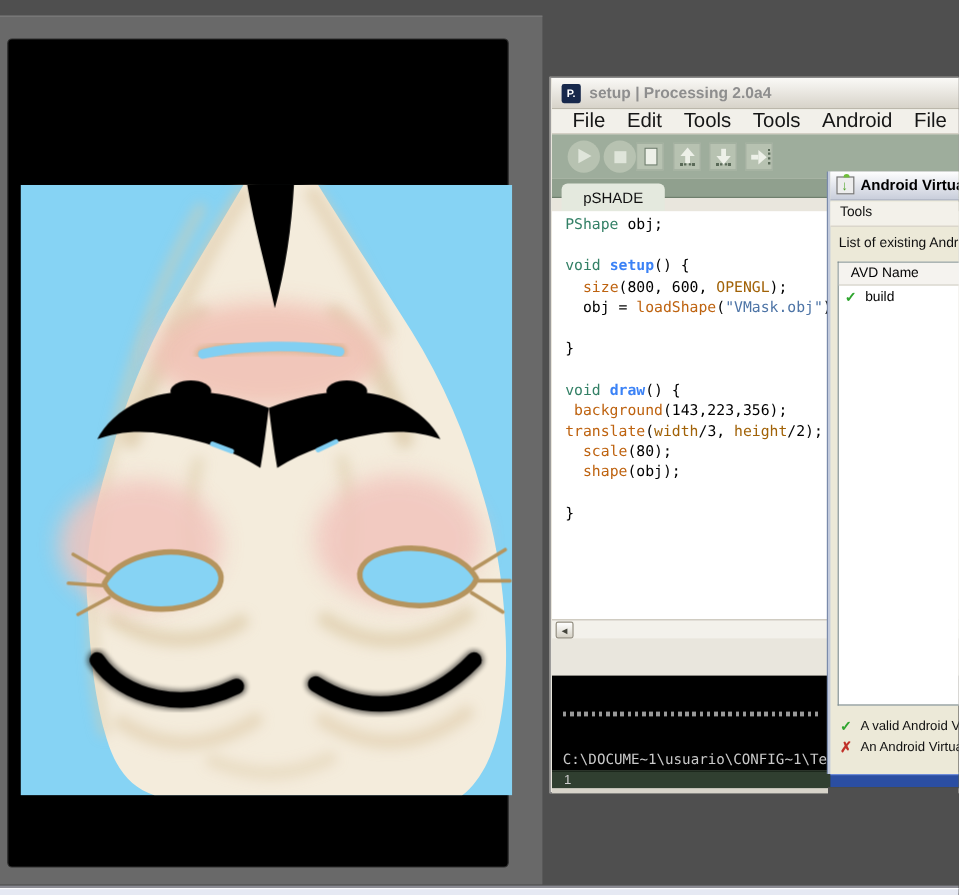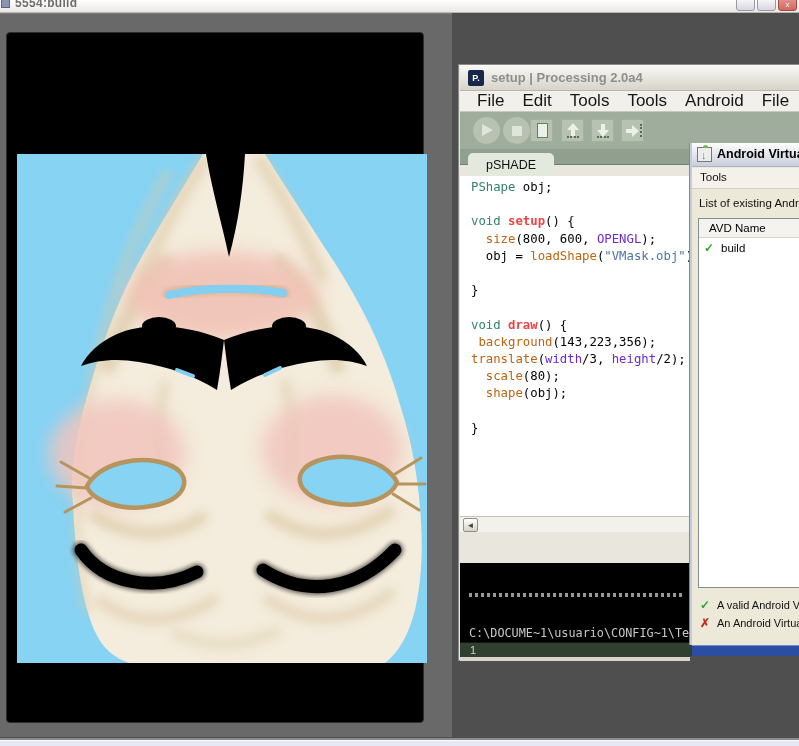--- a/index.html
+++ b/index.html
@@ -58,23 +58,23 @@
   .p-tabbar{position:absolute;left:1px;top:84px;width:340px;height:16px;background:#90A08E;
     border-bottom:1px solid #6F7F6D;}
   .p-tab{position:absolute;left:8px;top:4px;width:86px;height:23px;background:#E4E9DE;
     border-radius:5px 5px 0 0;text-align:center;font-size:12.5px;color:#111;line-height:24px;}
   .p-code{position:absolute;left:1px;top:111px;width:340px;height:340px;background:#FFFFFF;
     font-family:"DejaVu Sans Mono",monospace;font-size:12.3px;line-height:17.2px;
     padding:3px 0 12px 11px;white-space:pre;overflow:hidden;}
   .code-line{height:17.2px;}
   .tok-p{color:#000;}
   .tok-kw{color:#338066;}
-  .tok-fn{color:#ef4444;font-weight:bold;}
+  .tok-fn{color:#3b82f6;font-weight:bold;}
   .tok-f{color:#BE6310;}
-  .tok-k{color:#6d28d9;}
+  .tok-k{color:#a16207;}
   .tok-s{color:#4D74A6;}
   .p-hscroll{position:absolute;left:1px;top:451px;width:340px;height:16px;background:#F3F1EB;
     border-top:1px solid #C8C4B8;}
   .hscroll-btn{position:absolute;left:3px;top:1px;width:15px;height:14px;border:1px solid #948F82;border-radius:2px;
     background:linear-gradient(#FFFFFF,#D6D2C6);font-size:8px;color:#45453C;text-align:center;line-height:13px;}
   .p-msgbar{position:absolute;left:1px;top:467px;width:340px;height:31px;background:#A2B09F;
     border-top:1px solid #77866F;}
   .p-msg{position:absolute;left:10px;top:8px;font-size:12.5px;color:#0A0A0A;}
   .p-console{position:absolute;left:1px;top:498px;width:340px;height:79px;background:#000;
     font-family:"DejaVu Sans Mono",monospace;font-size:11.8px;overflow:hidden;padding:1px 0 0 9px;white-space:pre;}
@@ -114,29 +114,20 @@
 
   .blue-strip{position:absolute;left:692px;top:645px;width:107px;height:11px;z-index:18;
     background:#2B4EA2;border-top:1px solid #6E8CD8;}
   .right-desktop-patch{position:absolute;left:690px;top:656px;width:109px;height:85px;z-index:18;background:#4F4F4F;}
 </style>
 </head>
 <body>
 
 <div id="stage">
 
-  <div class="top-titlebar">
-    <div class="top-title-icon"></div>
-    <div class="top-title-text">5554:build</div>
-    <div class="win-btn" style="left:736px;"></div>
-    <div class="win-btn" style="left:757px;"></div>
-    <div class="win-btn close" style="left:778px;">
-        <span>x</span>
-      </div>
-  </div>
 
   <div class="emu-body">
     <div class="emu-screen">
       <div class="emu-render">
         <svg width="410" height="509" viewBox="0 0 410 509">
           <defs>
             <filter id="b3" x="-30%" y="-30%" width="160%" height="160%">
                 <feGaussianBlur stdDeviation="2.2"></feGaussianBlur>
               </filter>
             <filter id="b6" x="-40%" y="-40%" width="180%" height="180%">

